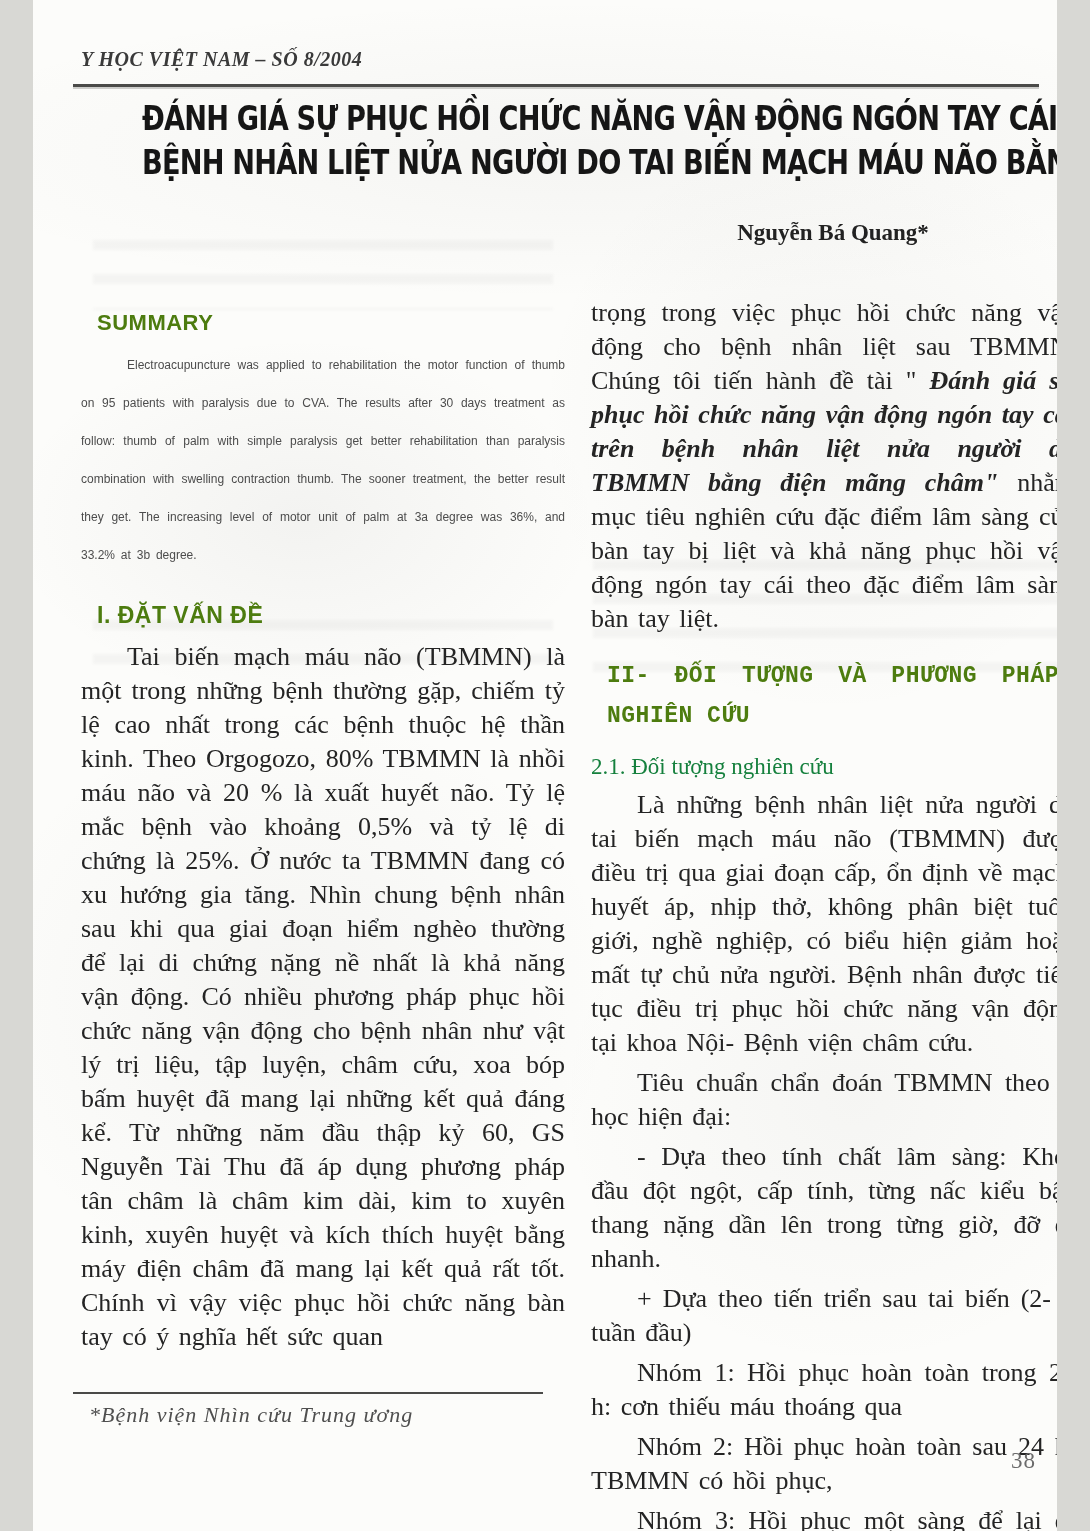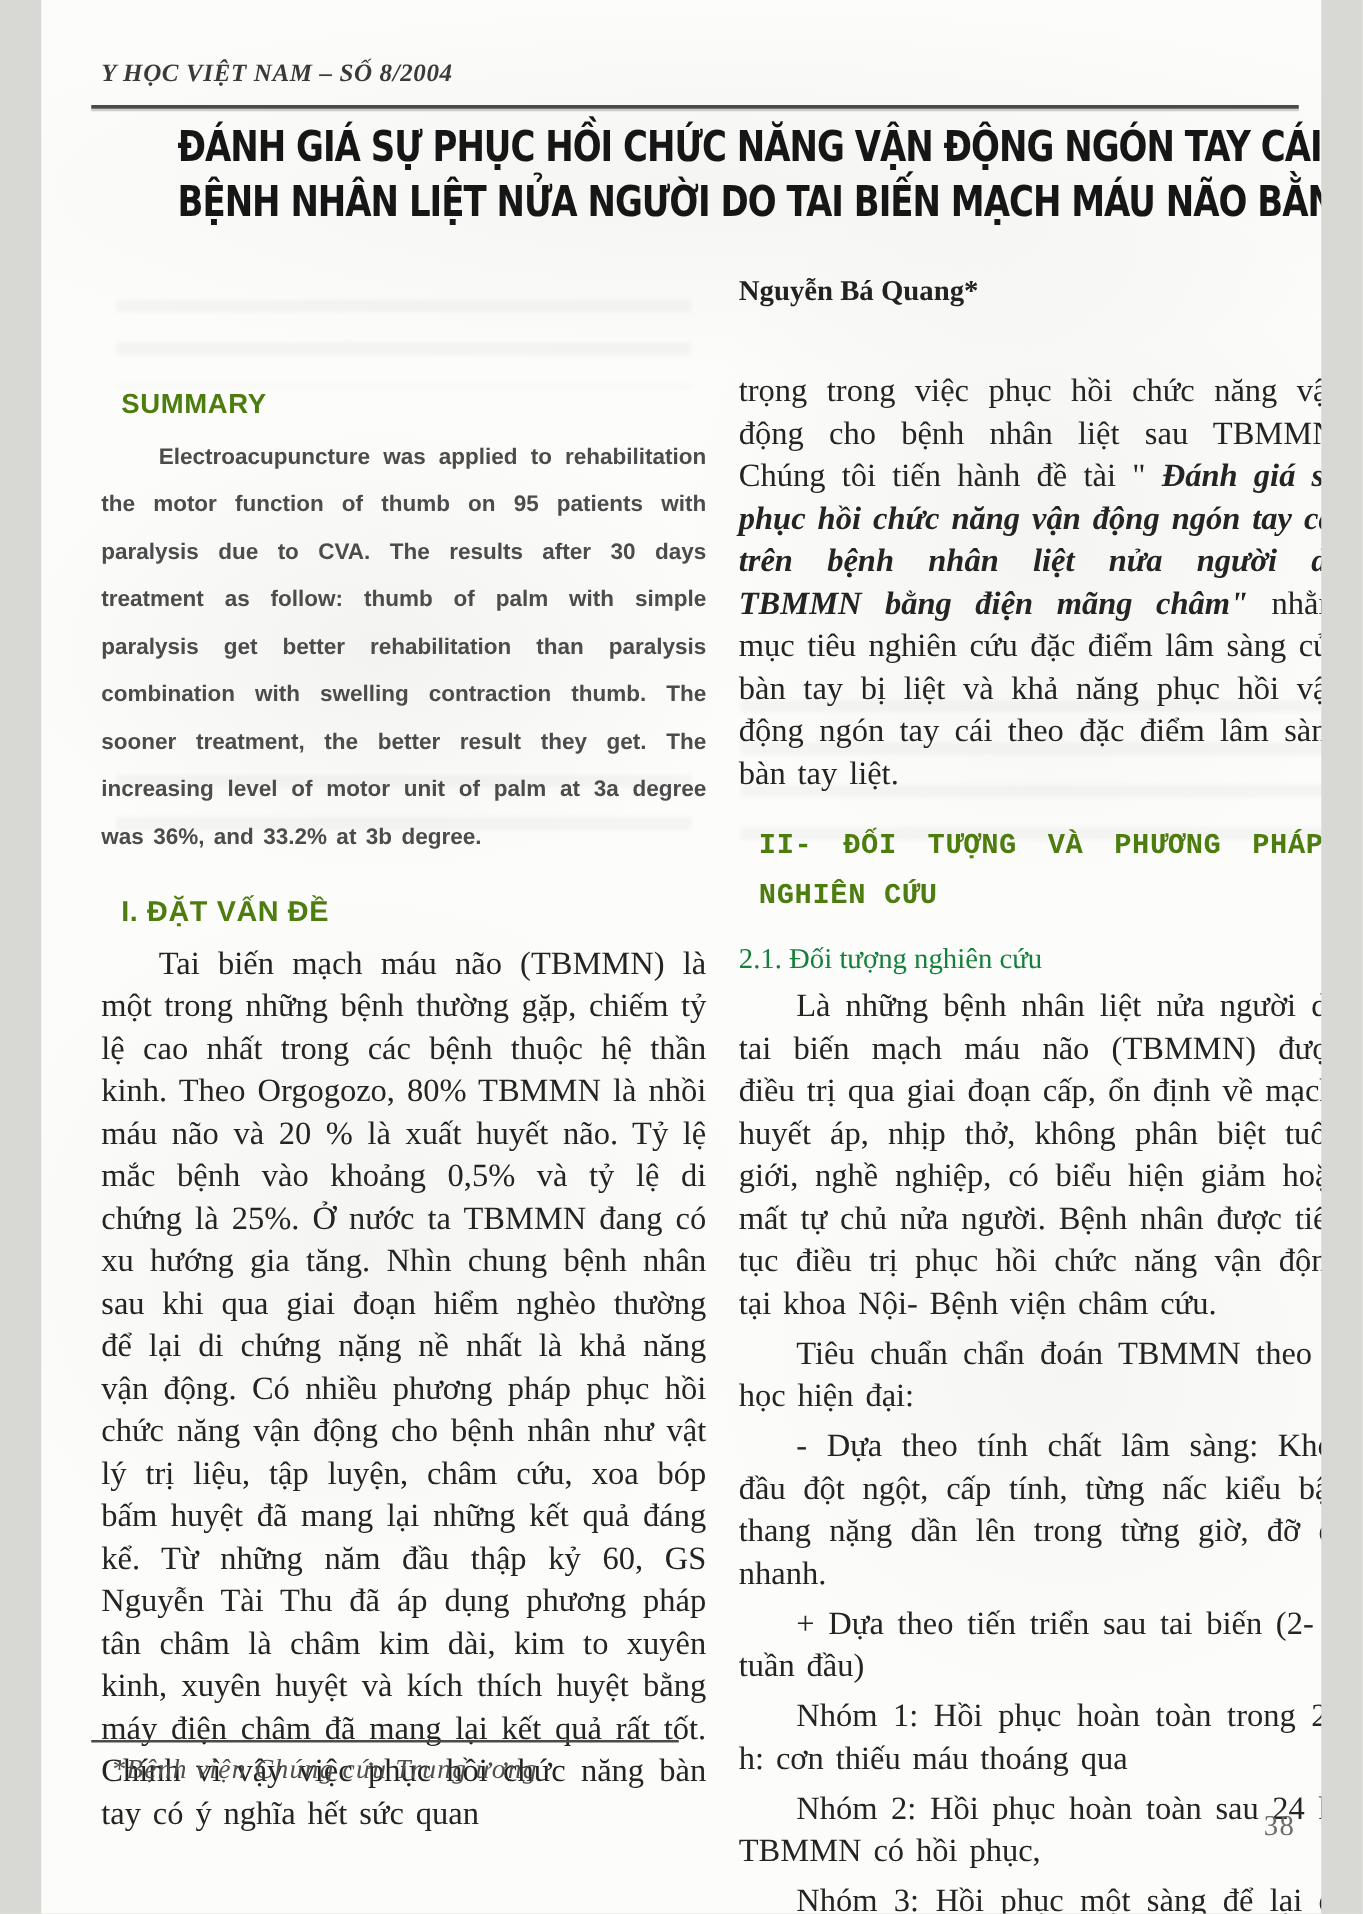--- a/index.html
+++ b/index.html
@@ -39,36 +39,36 @@
   .article-title{
     position:absolute;left:0;top:96px;width:1090px;text-align:center;
     font-family:"DejaVu Sans", sans-serif;font-weight:bold;color:#161616;
   }
   .article-title .line{
     display:block;font-size:34px;line-height:44px;letter-spacing:-1px;
     transform:scaleX(.8);transform-origin:50% 50%;white-space:nowrap;
   }
 
   .author{
-    position:absolute;left:558px;top:220px;width:484px;
+    position:absolute;left:558px;top:220px;width:484px;text-align:center;
     font-weight:700;font-size:23px;color:#222;
   }
 
   .col{position:absolute;width:484px;top:292px;}
   .col-left{left:48px;}
   .col-right{left:558px;top:296px;}
 
   .heading-sans{
     font-family:"Liberation Sans", sans-serif;font-weight:700;font-size:22px;
     color:#4d7c0f;letter-spacing:.5px;line-height:30px;margin:16px;
   }
   .summary-heading{margin-bottom:8px;}
   .summary-body{
-    font-family:"Liberation Sans", sans-serif;font-size:18px;line-height:38px;
-    color:#4c4c4c;text-align:justify;text-indent:46px;word-spacing:2.5px;margin:0;font-weight:bold;
+    font-family:"Liberation Sans", sans-serif;font-size:12px;line-height:38px;
+    color:#4c4c4c;text-align:justify;text-indent:46px;word-spacing:2.5px;margin:0;
   }
   .sec1-heading{margin-top:26px;margin-bottom:10px;font-size:23px;}
   .serif-par{
     font-size:26px;line-height:34px;text-align:justify;text-indent:46px;
     word-spacing:3px;color:#242424;margin:0;
   }
   .sec2-heading{
     margin-top:20px;margin-bottom:14px;font-size:23px;line-height:40px;
     text-align:justify;
     font-family:Liberation Mono, monospace;
@@ -130,16 +130,16 @@
     <p class="serif-par rc-par">Là những bệnh nhân liệt nửa người do tai biến mạch máu não (TBMMN) được điều trị qua giai đoạn cấp, ổn định về mạch, huyết áp, nhịp thở, không phân biệt tuổi, giới, nghề nghiệp, có biểu hiện giảm hoặc mất tự chủ nửa người. Bệnh nhân được tiếp tục điều trị phục hồi chức năng vận động tại khoa Nội- Bệnh viện châm cứu.</p>
     <p class="serif-par rc-par rc-gap">Tiêu chuẩn chẩn đoán TBMMN theo y học hiện đại:</p>
     <p class="serif-par rc-par rc-gap">- Dựa theo tính chất lâm sàng: Khởi đầu đột ngột, cấp tính, từng nấc kiểu bậc thang nặng dần lên trong từng giờ, đỡ đi nhanh.</p>
     <p class="serif-par rc-par rc-gap">+ Dựa theo tiến triển sau tai biến (2- 3 tuần đầu)</p>
     <p class="serif-par rc-par rc-gap">Nhóm 1: Hồi phục hoàn toàn trong 27 h: cơn thiếu máu thoáng qua</p>
     <p class="serif-par rc-par rc-gap">Nhóm 2: Hồi phục hoàn toàn sau 24 h: TBMMN có hồi phục,</p>
     <p class="serif-par rc-par rc-gap">Nhóm 3: Hồi phục một sàng để lại di chứng</p>
   </div>
 
   <div class="footnote-rule"></div>
-  <div class="footnote">*Bệnh viện Chúng cứu Trung ương</div>
+  <div class="footnote">*Bệnh viện Nhìn cứu Trung ương</div>
 
   <div class="page-number">38</div>
 </div>
 
 </body></html>

